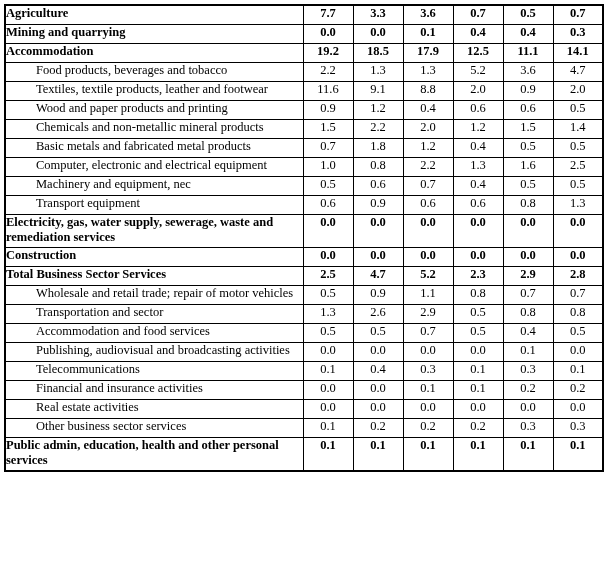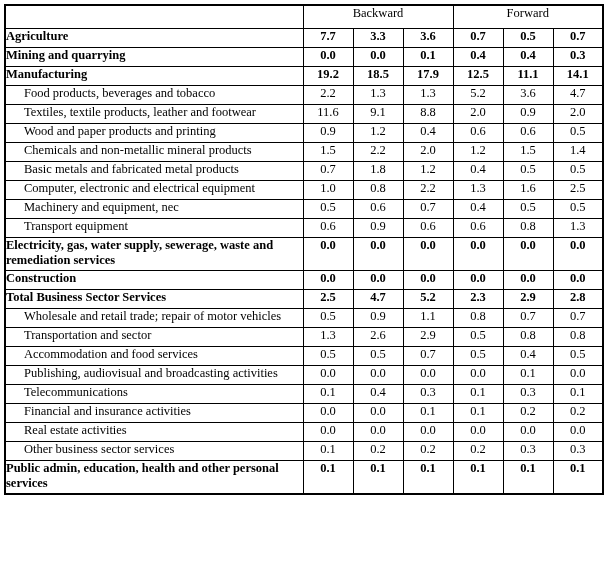--- a/index.html
+++ b/index.html
@@ -56,21 +56,21 @@
   }
   col.c-label { width: 298px; }
   col.c-num   { width: 50px; }
   
   td.label {
     padding: 2px 4px 2px 8px;
     text-align: left;
     white-space: normal;
   }
   td.label.indent {
-    padding-left: 18px;
+    padding-left: 30px;
   }
   td.label.bold {
     font-weight: bold;
   }
   td.num {
     text-align: center;
     padding: 2px 2px 2px 2px;
     vertical-align: top;
   }
   td.num.bold {
@@ -87,25 +87,20 @@
     <colgroup>
       <col class="c-label">
       <col class="c-num">
         <col class="c-num">
         <col class="c-num">
       <col class="c-num">
         <col class="c-num">
         <col class="c-num">
     </colgroup>
     <thead>
-      <tr>
-        <th class="corner-blank"></th>
-        <th class="group-head" colspan="3">Backward</th>
-        <th class="group-head" colspan="3">Forward</th>
-      </tr>
     </thead>
     <tbody id="table-body">
         <tr class="single">
           <td class="label bold">Agriculture</td>
           <td class="num bold">7.7</td>
           <td class="num bold">3.3</td>
           <td class="num bold">3.6</td>
           <td class="num bold">0.7</td>
           <td class="num bold">0.5</td>
           <td class="num bold">0.7</td>
@@ -113,21 +108,21 @@
         <tr class="single">
           <td class="label bold">Mining and quarrying</td>
           <td class="num bold">0.0</td>
           <td class="num bold">0.0</td>
           <td class="num bold">0.1</td>
           <td class="num bold">0.4</td>
           <td class="num bold">0.4</td>
           <td class="num bold">0.3</td>
         </tr>
         <tr class="single">
-          <td class="label bold">Manufacturing</td>
+          <td class="label bold">Accommodation</td>
           <td class="num bold">19.2</td>
           <td class="num bold">18.5</td>
           <td class="num bold">17.9</td>
           <td class="num bold">12.5</td>
           <td class="num bold">11.1</td>
           <td class="num bold">14.1</td>
         </tr>
         <tr class="single">
           <td class="label indent">Food products, beverages and tobacco</td>
           <td class="num">2.2</td>

